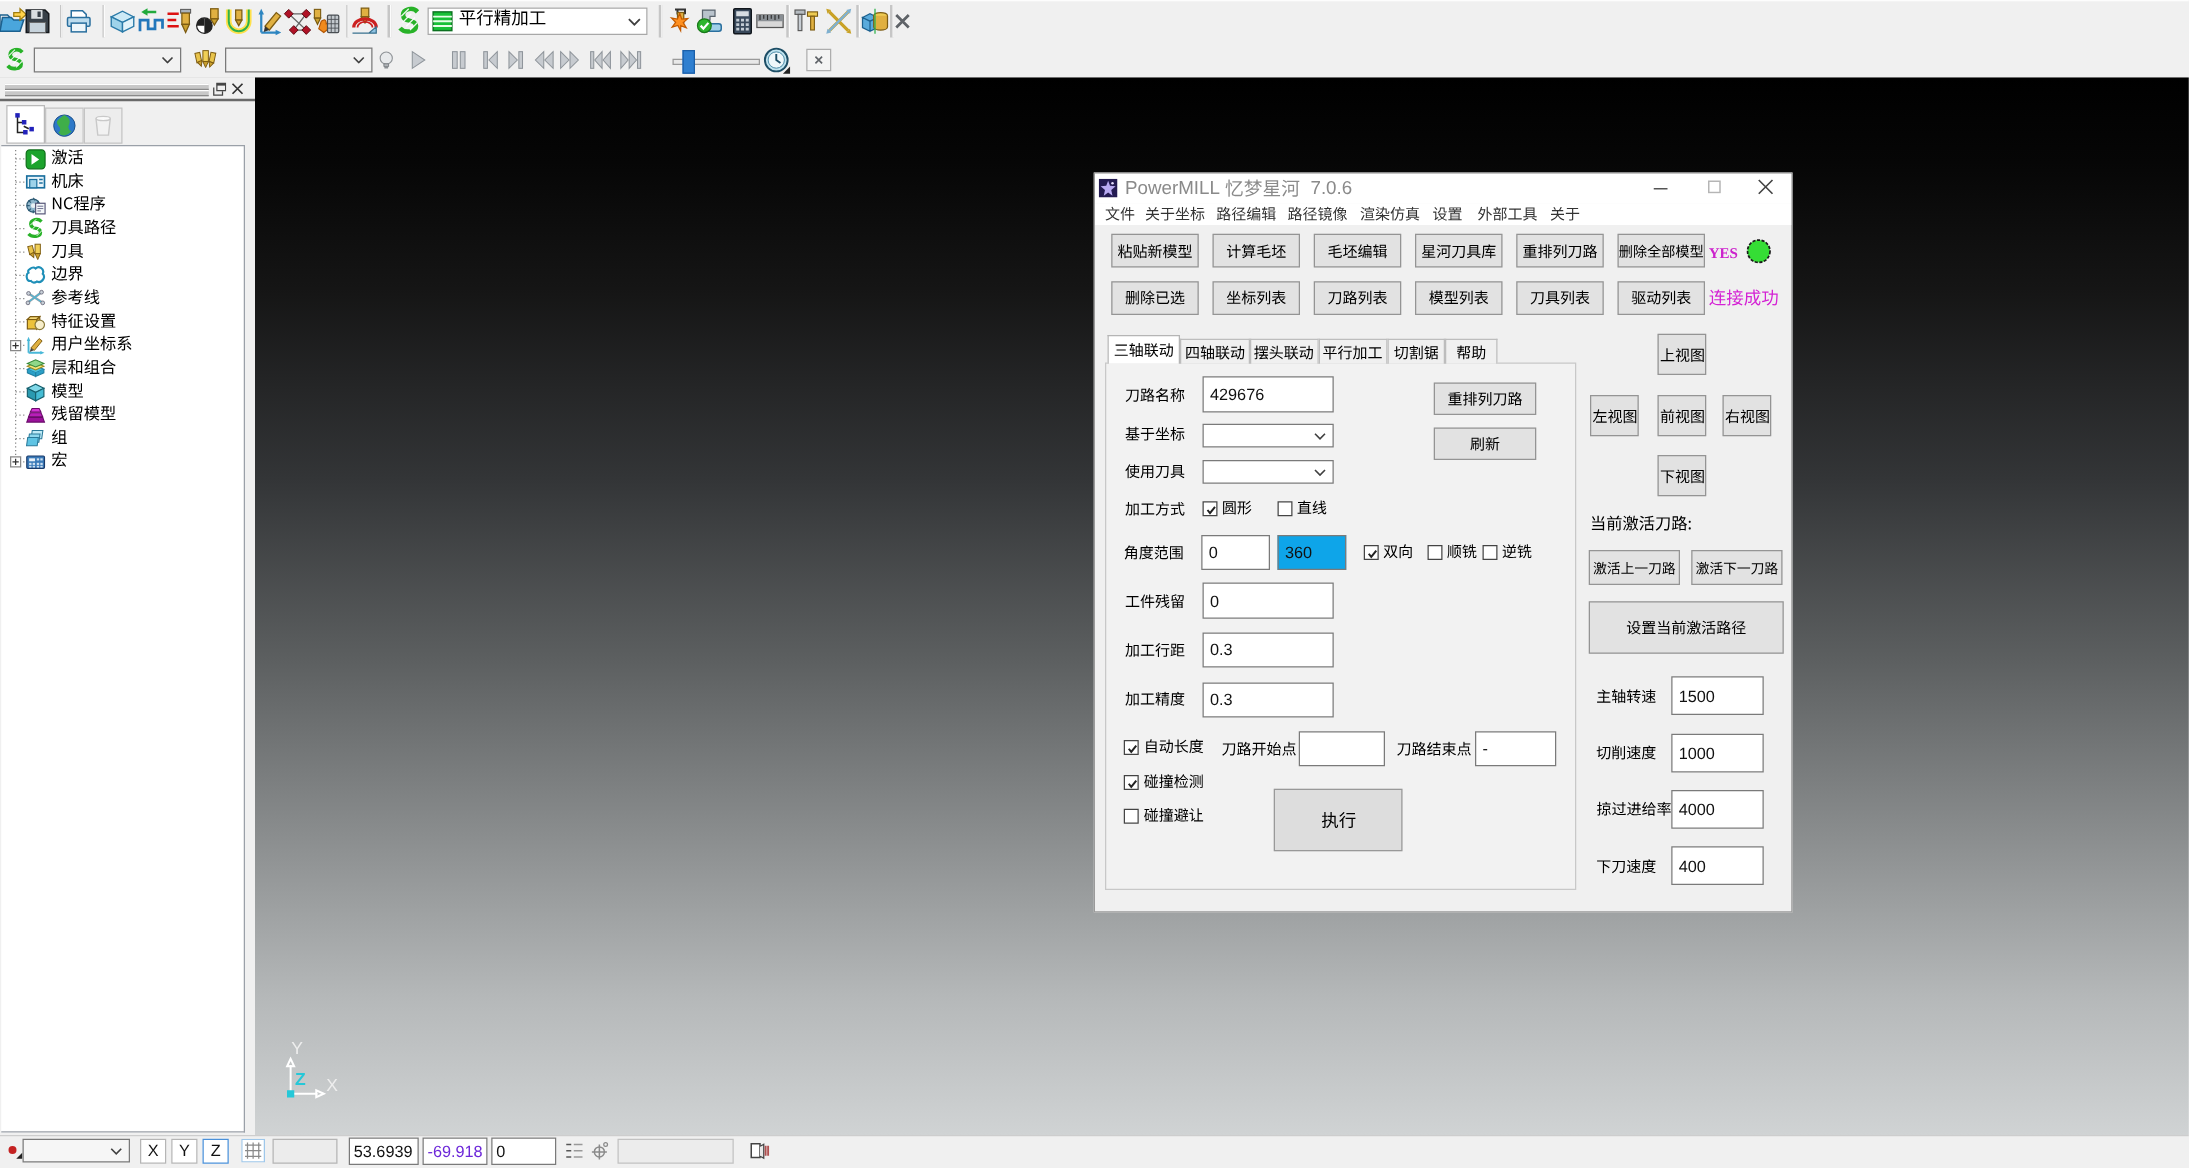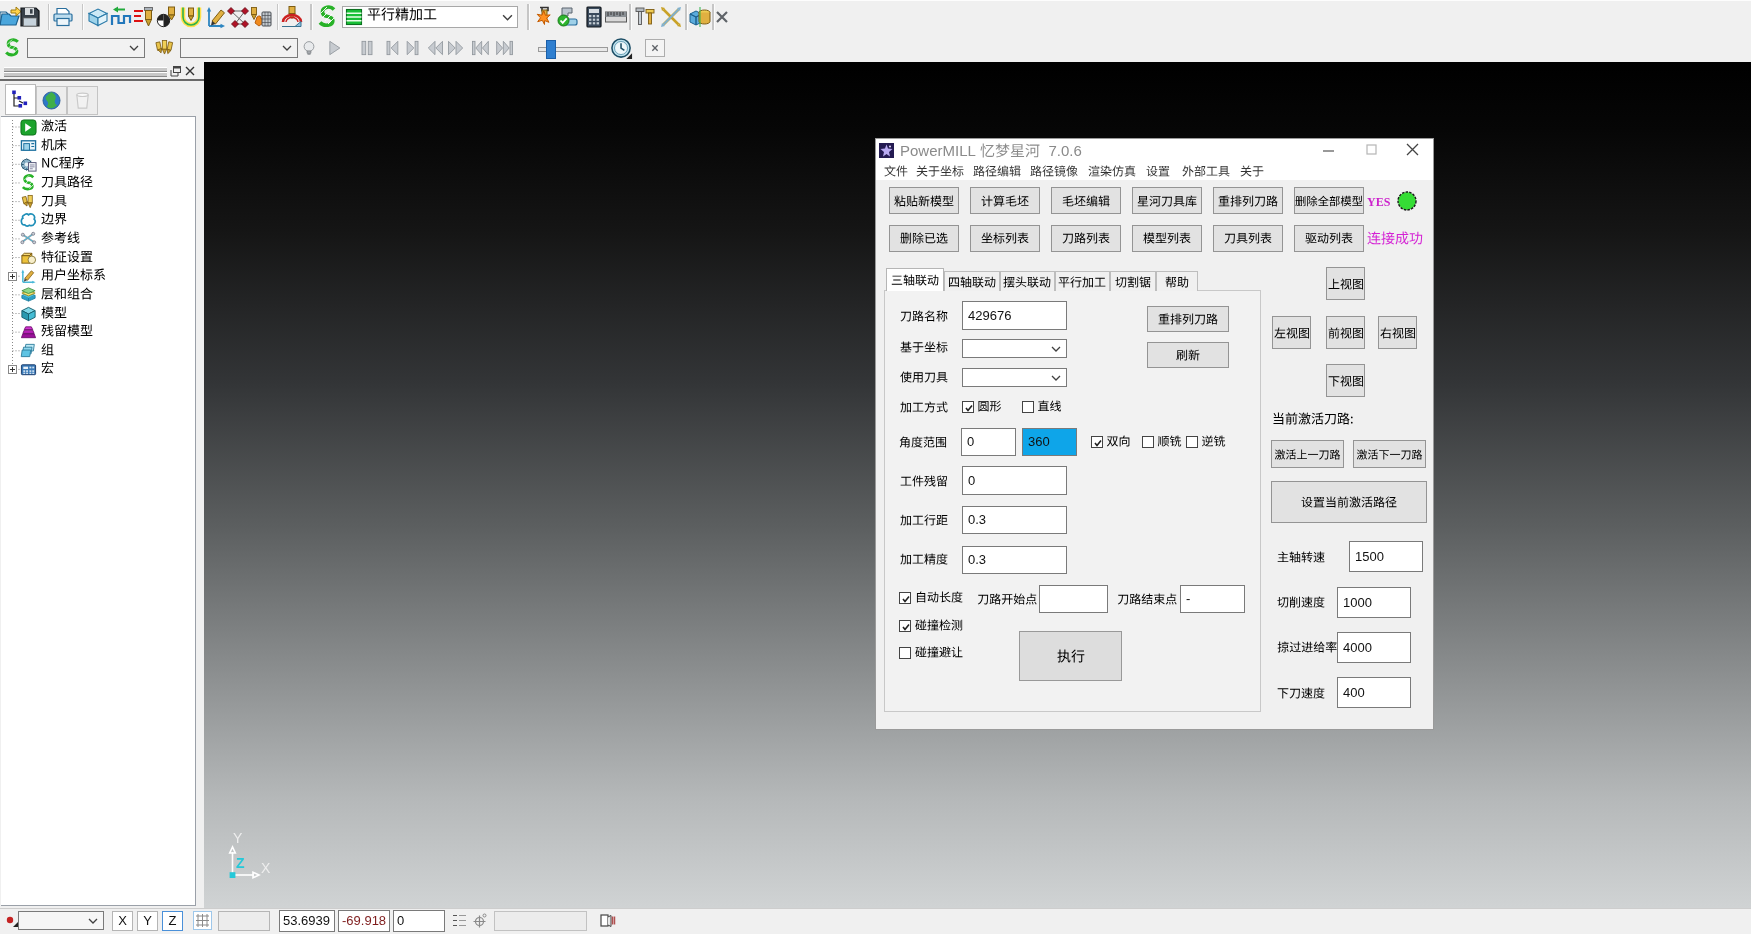--- a/index.html
+++ b/index.html
@@ -1208,21 +1208,21 @@
     </svg>
   </div>
 <div style="position:absolute;left:1276px;top:551px;line-height:0;">
     <svg class="k" style="width:50.0px;height:12px;" viewBox="0 0 4000 1000" fill="#000">
       <use href="#g4E3B" x="0" y="880"></use>
       <use href="#g8F74" x="1000" y="880"></use>
       <use href="#g8F6C" x="2000" y="880"></use>
       <use href="#g901F" x="3000" y="880"></use>
     </svg>
   </div>
-<div style="position:absolute;left:1337px;top:541px;width:74px;height:31px;background:#fff;border:1px solid #7a7a7a;box-sizing:border-box;margin-left:12px;">
+<div style="position:absolute;left:1337px;top:541px;width:74px;height:31px;background:#fff;border:1px solid #7a7a7a;box-sizing:border-box;">
     <span style="font:13px 'Liberation Sans',sans-serif;color:#111;position:absolute;left:5px;top:50%;transform:translateY(-52%);">1500</span>
   </div>
 <div style="position:absolute;left:1276px;top:596px;line-height:0;">
     <svg class="k" style="width:50.0px;height:12px;" viewBox="0 0 4000 1000" fill="#000">
       <use href="#g5207" x="0" y="880"></use>
       <use href="#g524A" x="1000" y="880"></use>
       <use href="#g901F" x="2000" y="880"></use>
       <use href="#g5EA6" x="3000" y="880"></use>
     </svg>
   </div>
@@ -1267,21 +1267,21 @@
 <div style="position:absolute;left:162px;top:910.5px;width:21px;height:20px;background:#fff;border:1px solid #4a90d9;box-sizing:border-box;display:flex;align-items:center;justify-content:center;font:13px 'Liberation Sans',sans-serif;color:#111;">Z</div>
 <svg style="position:absolute;left:193px;top:911px;width:19px;height:19px" viewBox="0 0 19 19">
     <rect x="0.5" y="0.5" width="18" height="18" fill="#fff" stroke="#9ec7ea" stroke-width="1"></rect>
     <path d="M5,3 V16 M9.5,3 V16 M14,3 V16 M3,5 H16 M3,9.5 H16 M3,14 H16" stroke="#8a8a8a" stroke-width="1"></path>
   </svg>
 <div style="position:absolute;left:218px;top:910.5px;width:52px;height:20px;background:#ececec;border:1px solid #b5b5b5;box-sizing:border-box;"></div>
 <div style="position:absolute;left:279px;top:909.5px;width:56px;height:22px;background:#fff;border:1px solid #7a7a7a;box-sizing:border-box;">
     <span style="font:13px 'Liberation Sans',sans-serif;color:#111;position:absolute;left:3px;top:50%;transform:translateY(-52%);">53.6939</span>
   </div>
 <div style="position:absolute;left:338px;top:909.5px;width:52px;height:22px;background:#fff;border:1px solid #7a7a7a;box-sizing:border-box;">
-    <span style="font:13px 'Liberation Sans',sans-serif;color:#7f1d1d;position:absolute;left:3px;top:50%;transform:translateY(-52%);">-69.918</span>
+    <span style="font:13px 'Liberation Sans',sans-serif;color:#6d28d9;position:absolute;left:3px;top:50%;transform:translateY(-52%);">-69.918</span>
   </div>
 <div style="position:absolute;left:393px;top:909.5px;width:52px;height:22px;background:#fff;border:1px solid #7a7a7a;box-sizing:border-box;">
     <span style="font:13px 'Liberation Sans',sans-serif;color:#111;position:absolute;left:3px;top:50%;transform:translateY(-52%);">0</span>
   </div>
 <svg style="position:absolute;left:452px;top:913px;width:15px;height:15px" viewBox="0 0 15 15">
     <path d="M1,2.5 h4 M1,7.5 h4 M1,12.5 h4" stroke="#555" stroke-width="1.2"></path>
     <path d="M7,2.5 h7 M7,7.5 h7 M7,12.5 h7" stroke="#999" stroke-width="1.2"></path>
   </svg>
 <svg style="position:absolute;left:471px;top:912px;width:17px;height:17px" viewBox="0 0 17 17">
     <circle cx="8.5" cy="9.5" r="4" fill="none" stroke="#8a8a8a" stroke-width="1.2"></circle>

